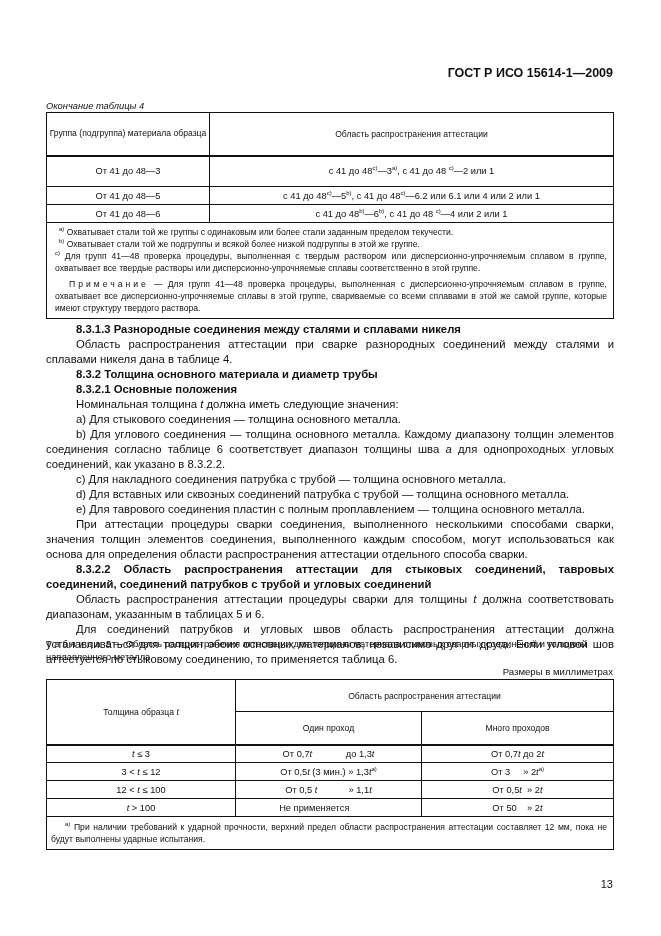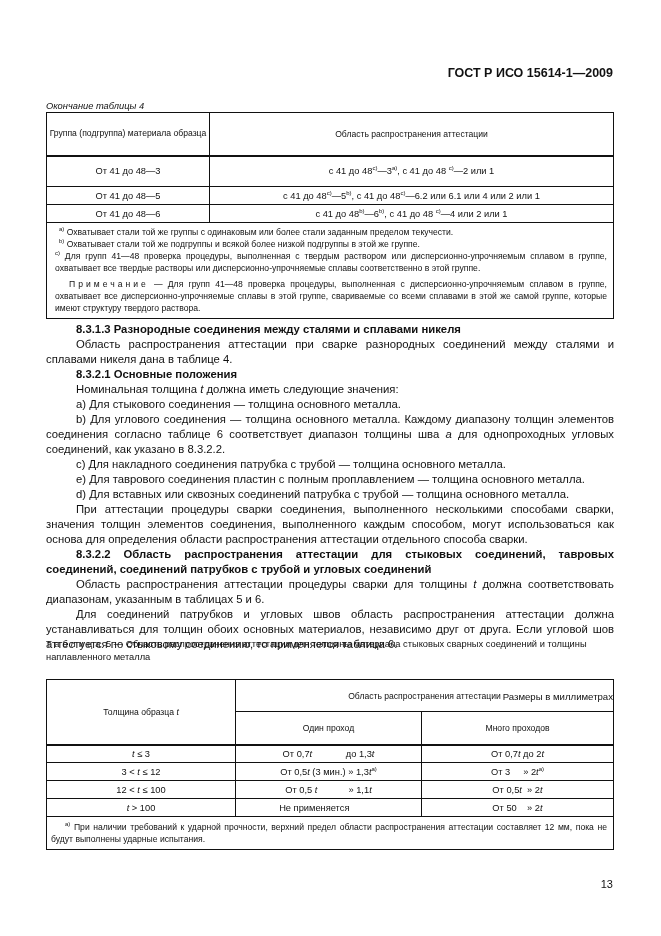--- a/index.html
+++ b/index.html
@@ -53,37 +53,38 @@
       <div style="margin-left:-4px; text-align:justify;"><sup>c)</sup><span> Для групп 41—48 проверка процедуры, выполненная с твердым раствором или дисперсионно-упрочняемым сплавом в группе, охватывает все твердые растворы или дисперсионно-упрочняемые сплавы соответственно в этой группе.</span></div>
       <div style="margin-top:4px; text-indent:14px; margin-left:-4px; text-align:justify; padding-bottom:1px;"><span class="spaced">Примечание</span><span> — Для групп 41—48 проверка процедуры, выполненная с дисперсионно-упрочняемым сплавом в группе, охватывает все дисперсионно-упрочняемые сплавы в этой группе, свариваемые со всеми сплавами в этой же самой группе, которые имеют структуру твердого раствора.</span></div>
     </td>
   </tr>
 </tbody>
   </table>
 
 <div class="abs body-text" style="top:322px;">
   <p class="para-noindent bold">8.3.1.3 Разнородные соединения между сталями и сплавами никеля</p>
   <p class="para">Область распространения аттестации при сварке разнородных соединений между сталями и сплавами никеля дана в таблице 4.</p>
+  <p class="para-noindent bold">8.3.2 Толщина основного материала и диаметр трубы</p>
   <p class="para-noindent bold">8.3.2.1 Основные положения</p>
   <p class="para">Номинальная толщина <i class="t">t</i> должна иметь следующие значения:</p>
   <p class="para">a) Для стыкового соединения — толщина основного металла.</p>
   <p class="para">b) Для углового соединения — толщина основного металла. Каждому диапазону толщин элементов соединения согласно таблице 6 соответствует диапазон толщины шва <i class="t">a</i> для однопроходных угловых соединений, как указано в 8.3.2.2.</p>
   <p class="para">c) Для накладного соединения патрубка с трубой — толщина основного металла.</p>
+  <p class="para">d) Для вставных или сквозных соединений патрубка с трубой — толщина основного металла.</p>
   <p class="para">e) Для таврового соединения пластин с полным проплавлением — толщина основного металла.</p>
-  <p class="para">d) Для вставных или сквозных соединений патрубка с трубой — толщина основного металла.</p>
   <p class="para">При аттестации процедуры сварки соединения, выполненного несколькими способами сварки, значения толщин элементов соединения, выполненного каждым способом, могут использоваться как основа для определения области распространения аттестации отдельного способа сварки.</p>
   <p class="para bold">8.3.2.2 Область распространения аттестации для стыковых соединений, тавровых соединений, соединений патрубков с трубой и угловых соединений</p>
   <p class="para">Область распространения аттестации процедуры сварки для толщины <i class="t">t</i> должна соответствовать диапазонам, указанным в таблицах 5 и 6.</p>
   <p class="para">Для соединений патрубков и угловых швов область распространения аттестации должна устанавливаться для толщин обоих основных материалов, независимо друг от друга. Если угловой шов аттестуется по стыковому соединению, то применяется таблица 6.</p>
 </div>
 
 <div class="abs" style="left:46px; top:638px; width:568px; font-size:9.3px; line-height:13px;">
   <span class="spaced">Таблица</span><span> 5 — Область распространения аттестации для толщины материала стыковых сварных соединений и толщины наплавленного металла</span>
 </div>
-<div class="abs" style="right:48px; top:666px; font-size:9.6px;margin-top:25px;">Размеры в миллиметрах</div>
+<div class="abs" style="right:48px; top:666px; font-size:9.6px;">Размеры в миллиметрах</div>
 
 <table class="abs" style="left:46px; top:679px; width:568px;">
   <tbody>
       <tr style="height:32px;">
     <td rowspan="2" class="thick-bottom" style="width:188px; font-size:8.6px;">Толщина образца <i class="t">t</i></td>
     <td colspan="2" style="font-size:8.6px;">Область распространения аттестации</td>
   </tr>
   <tr class="thick-bottom" style="height:33px;">
     <td style="width:185px; font-size:8.6px;">Один проход</td>
     <td style="font-size:8.6px;">Много проходов</td>

